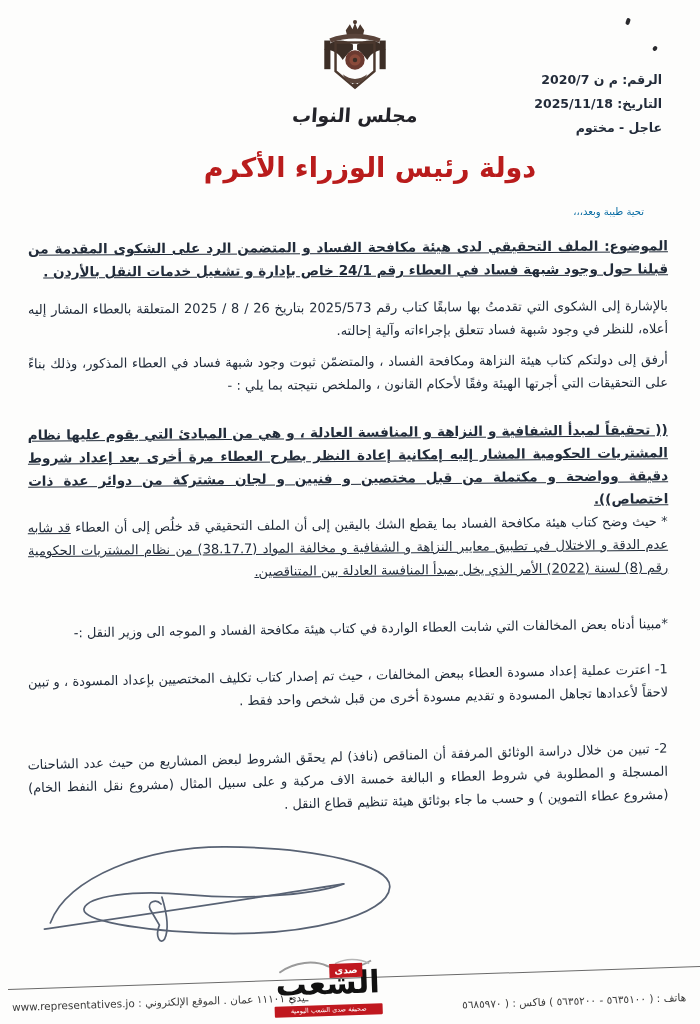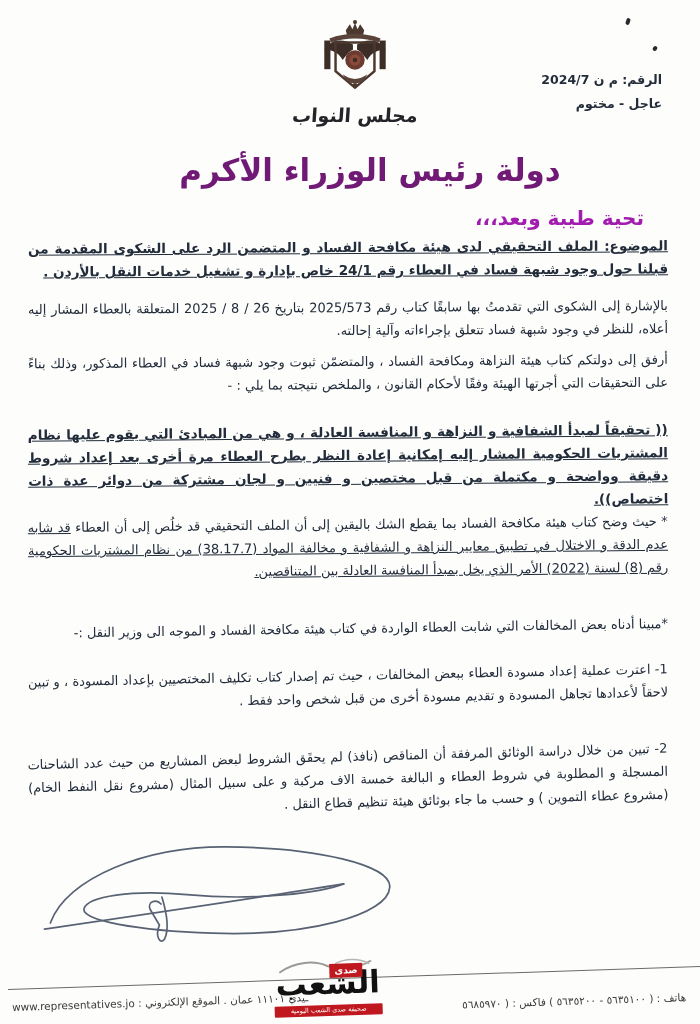--- a/index.html
+++ b/index.html
@@ -13,23 +13,23 @@
     letter-spacing:-0.5px;transform:skewX(-4deg);}
   .hdr-fields{position:absolute;top:72px;right:38px;width:200px;
     text-align:right;font-size:12.5px;font-weight:bold;color:#232c3a;}
   .hdr-fields div{margin-bottom:9px;}
   .urgency{}
   .speck{position:absolute;background:#2a2a2e;border-radius:2px;}
   .speck1{left:626px;top:18px;width:4px;height:7px;transform:rotate(18deg);}
   .speck2{left:653px;top:46px;width:4px;height:5px;transform:rotate(40deg);}
   
   .title{position:absolute;top:152px;left:40px;width:660px;text-align:center;
-    font-size:31px;font-weight:bold;color:#701a75;}
-  .greeting{position:absolute;top:206px;right:56px;font-size:20px;
-    font-weight:bold;color:#a21caf;}
+    font-size:27px;font-weight:bold;color:#b91c1c;}
+  .greeting{position:absolute;top:206px;right:56px;font-size:10px;
+    font-weight:normal;color:#0369a1;}
   
   .block{position:absolute;right:32px;left:28px;font-size:13px;
     line-height:23px;text-align:justify;color:#222c3a;}
   .b-subject{top:236px;font-weight:bold;text-decoration:underline;
     font-size:13.6px;transform:rotate(-0.3deg);}
   .b-p1{top:296px;transform:rotate(-0.35deg);}
   .b-p2{top:350px;transform:rotate(-0.4deg);}
   .b-quote{top:421px;font-weight:bold;text-decoration:underline;
     font-size:13.6px;transform:rotate(-0.5deg);}
   .b-p3{top:513px;transform:rotate(-0.6deg);}
@@ -86,21 +86,22 @@
         <circle cx="55" cy="41" r="5.5" fill="#8a4a3a"></circle>
         <circle cx="55" cy="41" r="2.2" fill="#3c2e26"></circle>
         <path d="M43 55 q12 9 24 0 l-3.5 6 q-8.5 5.5 -17 0 z" fill="#5a443a"></path>
         <circle cx="55" cy="66" r="2.4"></circle>
       </g>
     </svg>
   </div>
   <div class="org-calligraphy">مجلس النواب</div>
 
   <div class="hdr-fields">
-    <div>الرقم: م ن 2024/7</div>
+    <div>الرقم: م ن 2020/7</div>
+    <div>التاريخ: 2025/11/18</div>
     <div class="urgency">عاجل - مختوم</div>
   </div>
 
   <div class="title">دولة رئيس الوزراء الأكرم</div>
   <div class="greeting">تحية طيبة وبعد،،،</div>
 
   <div class="block b-subject">الموضوع: الملف التحقيقي لدى هيئة مكافحة الفساد و المتضمن الرد على الشكوى المقدمة من قبلنا حول وجود شبهة فساد في العطاء رقم 24/1 خاص بإدارة و تشغيل خدمات النقل بالأردن .</div>
   <div class="block b-p1">بالإشارة إلى الشكوى التي تقدمتُ بها سابقًا كتاب رقم 2025/573 بتاريخ 26 / 8 / 2025 المتعلقة بالعطاء المشار إليه أعلاه، للنظر في وجود شبهة فساد تتعلق بإجراءاته وآلية إحالته.</div>
   <div class="block b-p2">أرفق إلى دولتكم كتاب هيئة النزاهة ومكافحة الفساد ، والمتضمّن ثبوت وجود شبهة فساد في العطاء المذكور، وذلك بناءً على التحقيقات التي أجرتها الهيئة وفقًا لأحكام القانون ، والملخص نتيجته بما يلي : -</div>
   <div class="block b-quote">(( تحقيقاً لمبدأ الشفافية و النزاهة و المنافسة العادلة ، و هي من المبادئ التي يقوم عليها نظام المشتريات الحكومية المشار إليه إمكانية إعادة النظر بطرح العطاء مرة أخرى بعد إعداد شروط دقيقة وواضحة و مكتملة من قبل مختصين و فنيين و لجان مشتركة من دوائر عدة ذات اختصاص)).</div>

